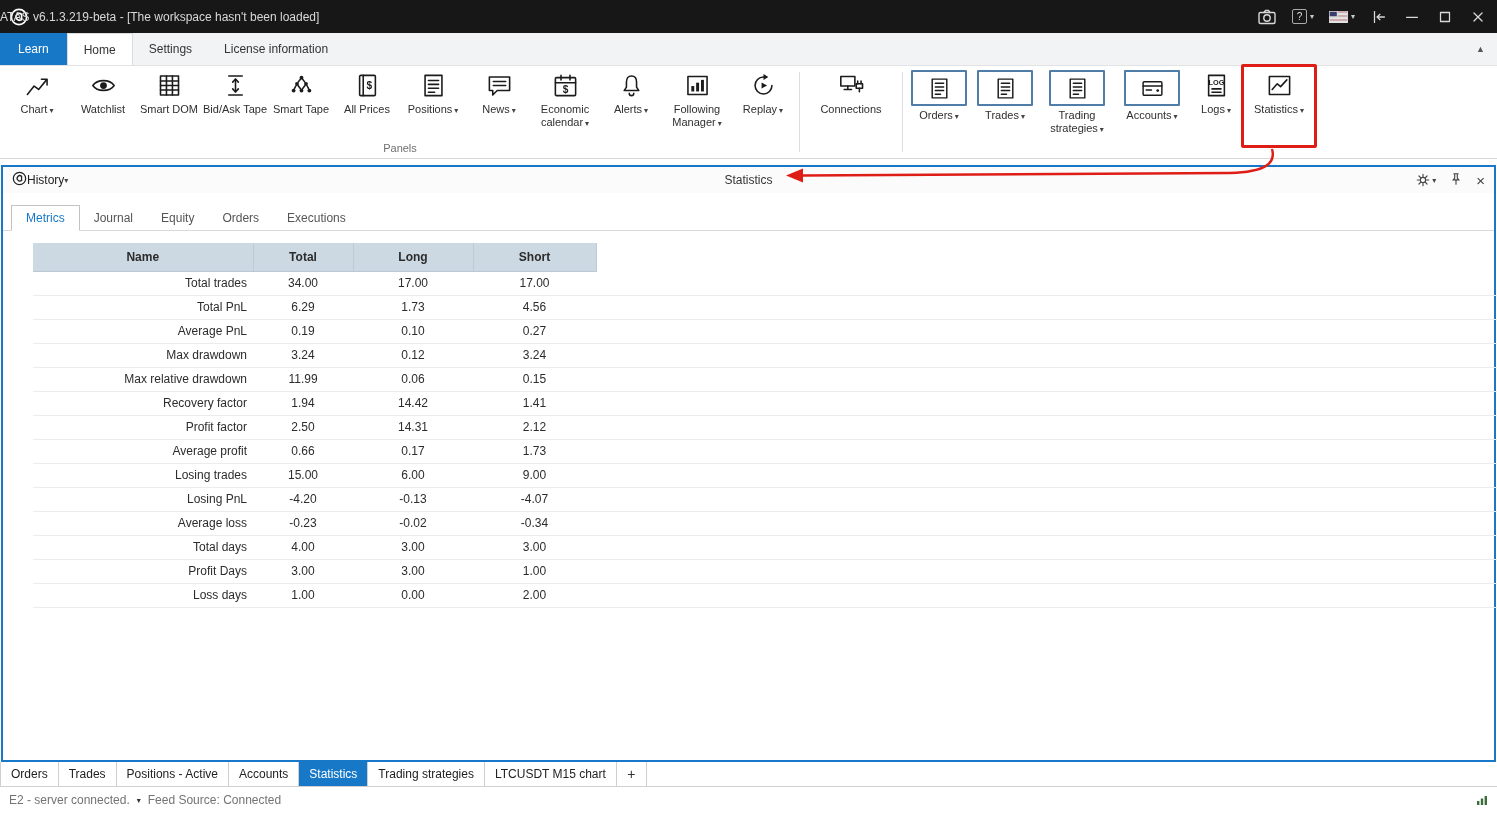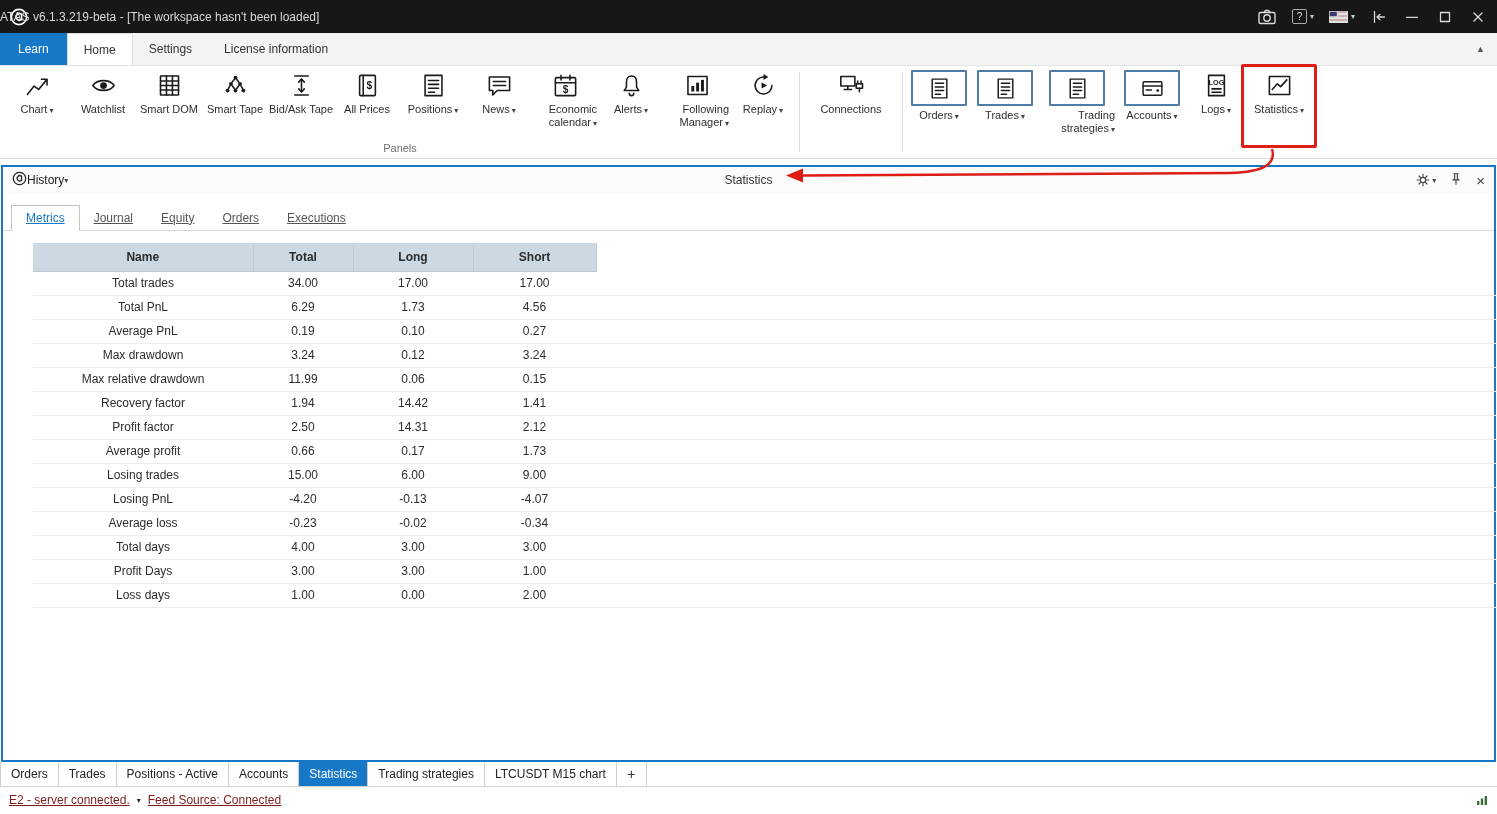--- a/index.html
+++ b/index.html
@@ -41,68 +41,68 @@
           cursor:pointer; position:relative; }
   .rbtn.w-conn { width:76px; } .rbtn.w-ts { width:78px; } .rbtn.w-acc { width:72px; }
   .rbtn.w-logs { width:56px; } .rbtn.w-stat { width:70px; }
   .ric { height:32px; display:flex; align-items:center; justify-content:center; }
   .rbtn.boxed .ric { height:38px; }
   .ric svg { width:27px; height:27px; stroke:#1b1b1b; stroke-width:1.4; fill:none;
              stroke-linecap:round; stroke-linejoin:round; }
   .iconbox { border:2px solid #4f7da8; border-radius:1px; width:56px; height:36px; display:flex;
              align-items:center; justify-content:center; }
   .iconbox svg { width:25px; height:25px; }
-  .rlb { font-size:11px; color:#2f2f2f; text-align:right; line-height:13px; margin-top:2px; }
+  .rlb { font-size:11px; color:#2f2f2f; text-align:center; line-height:13px; margin-top:2px; }
   .dd { font-size:8px; color:#444; margin-left:2px; }
   .red-box { position:absolute; left:-3px; right:-3px; top:-2px; height:84px;
              border:3px solid #de1d17; border-radius:2px; pointer-events:none; }
 
   
   .workspace { position:relative; margin:6px 1px 0; height:597px; border:2px solid #1878c8;
                background:#fff; }
   .phead { height:26px; display:flex; align-items:center; padding:0 9px; background:#fbfbfb;
            position:relative; }
   .psrc { display:flex; align-items:center; cursor:pointer; z-index:1; }
   .plogo svg { width:15px; height:15px; color:#222; }
   .ptitle { position:absolute; left:0; right:0; text-align:center; color:#333; pointer-events:none; }
   .pctrl { margin-left:auto; display:flex; align-items:center; gap:13px; z-index:1; }
   .pctrl svg { stroke:#444; fill:none; stroke-width:1.3; width:14px; height:14px;
                stroke-linecap:round; }
   .pclose { font-size:15px; color:#444; cursor:pointer; line-height:1; }
   .gearwrap { display:flex; align-items:center; gap:2px; cursor:pointer; }
 
   .ptabs { display:flex; margin-top:12px; padding-left:8px; border-bottom:1px solid #d9d9d9;
            height:26px; }
-  .ptab { padding:9px 14px; display:flex; align-items:center; color:#555; cursor:pointer;text-decoration:underline; }
+  .ptab { padding:9px 14px; display:flex; align-items:center; color:#555; cursor:pointer; }
   .ptab.active { border:1px solid #c3c3c3; border-bottom:1px solid #fff; margin-bottom:-1px;
                  color:#1878c8; background:#fff; }
 
   
   .stats-table { border-collapse:collapse; table-layout:fixed; width:calc(100% - 26px);
                  margin:12px 30px 0; font-size:12px; }
   .stats-table th { height:28px; background:#ccd9e2; font-weight:bold; color:#2c2c2c;
                     border-right:1px solid #bccbd6; border-bottom:1px solid #b9c9d4;
                     text-align:center; font-size:12px; }
   .stats-table th.c-fill { background:transparent; border-right:none; border-bottom:none; }
   .stats-table td { height:24px; border-bottom:1px solid #ececec; color:#2c2c2c; padding:0 6px; }
-  td.c-name { text-align:center; }
+  td.c-name { text-align:right; }
   td.c-num { text-align:center; }
 
   
   .btabs { height:25px; display:flex; align-items:stretch; background:#fff;
            border-bottom:1px solid #d0d0d0; }
   .btab { padding:0 10px; display:flex; align-items:center; border-right:1px solid #cfcfcf;
           color:#222; cursor:pointer; }
   .btab:first-child { border-left:1px solid #cfcfcf; }
   .btab.active { background:#1878c8; color:#fff; }
   .btab.add { width:30px; justify-content:center; font-size:14px; color:#333; }
 
   
   .statusbar { height:26px; display:flex; align-items:center; padding:0 9px; gap:7px; background:#fff; }
-  .sgreen { color:#7f1d1d;text-decoration:underline; }
+  .sgreen { color:#737373; }
   .scaret { font-size:8px; color:#333; cursor:pointer; }
   .sgrip { margin-left:auto; display:flex; align-items:center; }
 
   
   .overlay { position:absolute; inset:0; pointer-events:none; z-index:40; }
 </style>
 </head>
 <body>
 
 <div class="titlebar">
@@ -206,42 +206,42 @@
             <svg viewBox="0 0 24 24">
               <rect x="4" y="3.5" width="16" height="17"></rect>
               <path d="M4 8 H20 M4 12 H20 M4 16 H20 M9.3 3.5 V20.5 M14.6 3.5 V20.5"></path>
             </svg>
           </span>
         <span class="rlb"><span>Smart DOM</span></span>
       </div>
       <div class="rbtn">
         <span class="ric">
             <svg viewBox="0 0 24 24">
+              <path d="M6 3.5 H18"></path>
+              <path d="M6 20.5 H18"></path>
+              <path d="M12 6.5 V17.5"></path>
+              <path d="M9.5 9 L12 6.3 L14.5 9"></path>
+              <path d="M9.5 15 L12 17.7 L14.5 15"></path>
+            </svg>
+          </span>
+        <span class="rlb"><span>Bid/Ask Tape</span></span>
+      </div>
+      <div class="rbtn">
+        <span class="ric">
+            <svg viewBox="0 0 24 24">
               <circle cx="12" cy="5" r="1.7" fill="#1b1b1b" stroke="none"></circle>
               <circle cx="8" cy="10.5" r="1.7" fill="#1b1b1b" stroke="none"></circle>
               <circle cx="16" cy="10.5" r="1.7" fill="#1b1b1b" stroke="none"></circle>
               <circle cx="5" cy="16.5" r="1.7" fill="#1b1b1b" stroke="none"></circle>
               <circle cx="12" cy="16.5" r="1.7" fill="#1b1b1b" stroke="none"></circle>
               <circle cx="19" cy="16.5" r="1.7" fill="#1b1b1b" stroke="none"></circle>
               <path d="M11 6.5 L9 9 M13 6.5 L15 9 M7.2 12 L5.7 14.8 M8.9 12 L11.1 14.8 M15.1 12 L12.9 14.8 M16.8 12 L18.3 14.8"></path>
             </svg>
           </span>
         <span class="rlb"><span>Smart Tape</span></span>
-      </div>
-      <div class="rbtn">
-        <span class="ric">
-            <svg viewBox="0 0 24 24">
-              <path d="M6 3.5 H18"></path>
-              <path d="M6 20.5 H18"></path>
-              <path d="M12 6.5 V17.5"></path>
-              <path d="M9.5 9 L12 6.3 L14.5 9"></path>
-              <path d="M9.5 15 L12 17.7 L14.5 15"></path>
-            </svg>
-          </span>
-        <span class="rlb"><span>Bid/Ask Tape</span></span>
       </div>
       <div class="rbtn">
         <span class="ric">
             <svg viewBox="0 0 24 24">
               <rect x="5" y="3" width="14" height="18" rx="1"></rect>
               <path d="M8.2 3 V21"></path>
               <text x="13.6" y="15" text-anchor="middle" style="stroke:none;fill:#1b1b1b;font:bold 9px 'Liberation Sans',sans-serif">$</text>
             </svg>
           </span>
         <span class="rlb"><span>All Prices</span></span>

